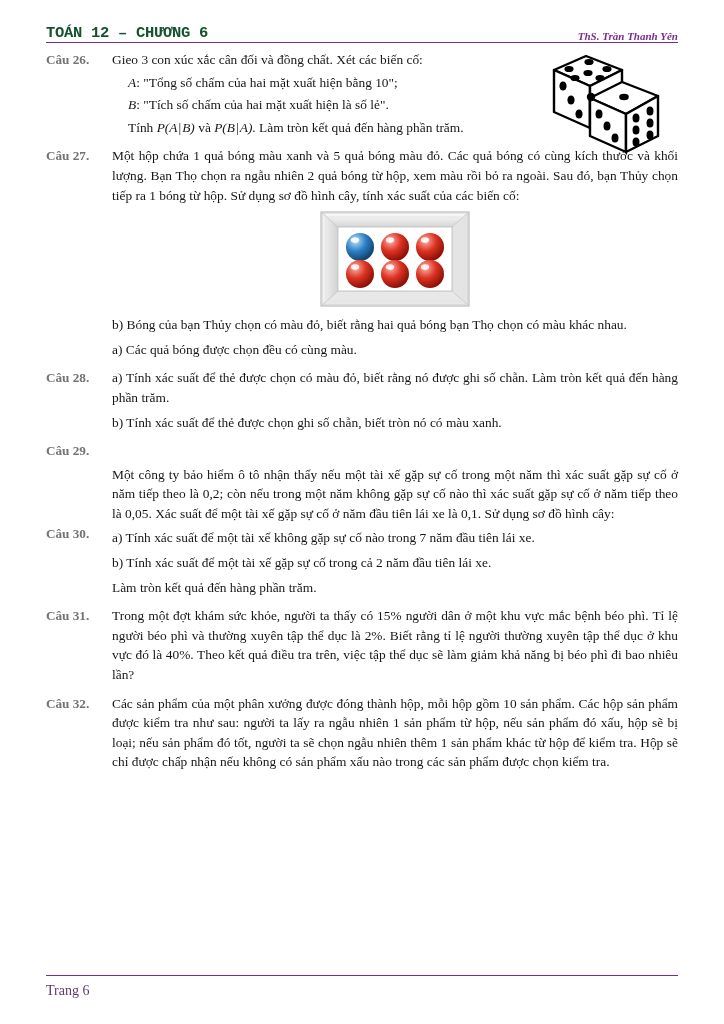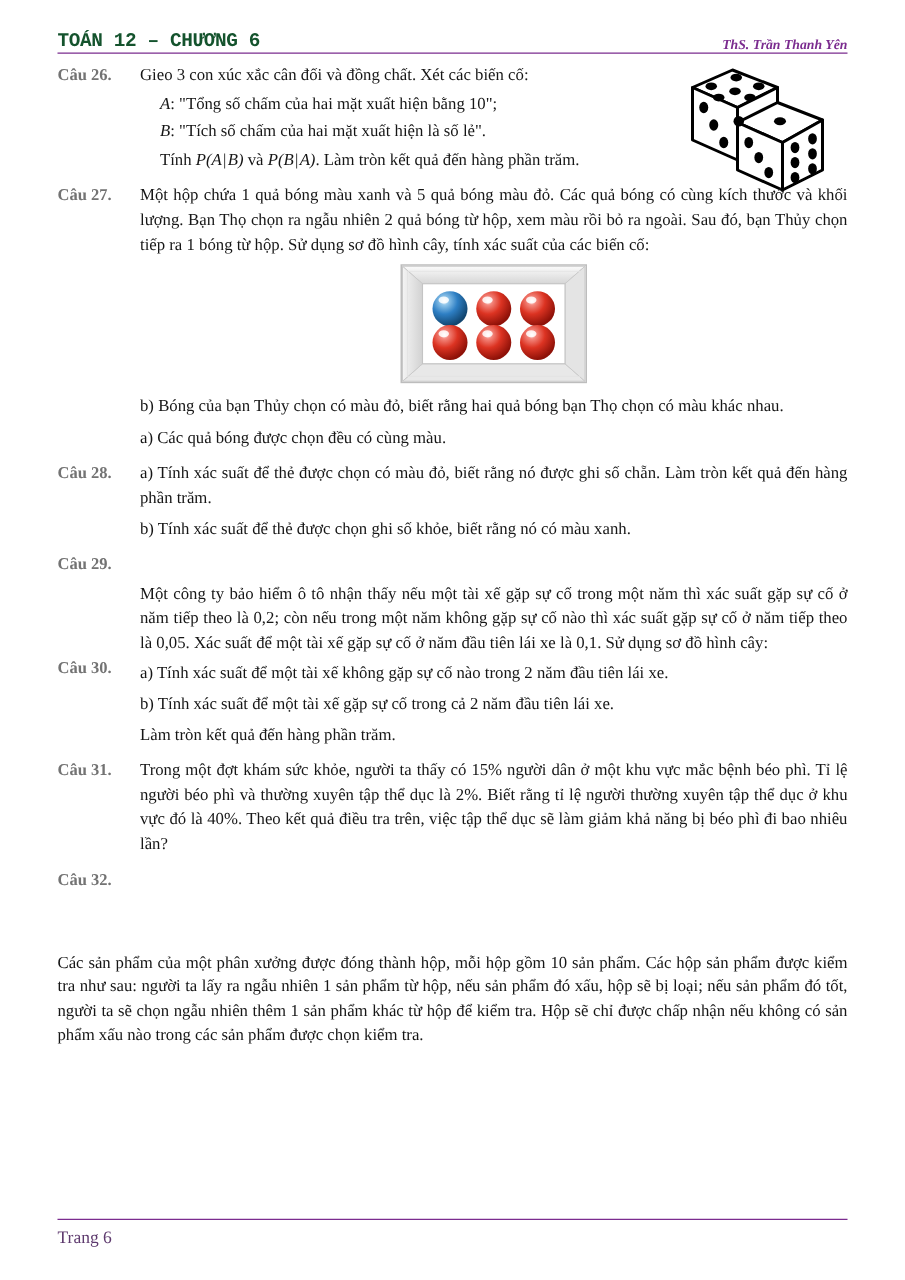--- a/index.html
+++ b/index.html
@@ -285,46 +285,46 @@
 
         <p class="sub">b) Bóng của bạn Thủy chọn có màu đỏ, biết rằng hai quả bóng bạn Thọ chọn có màu khác nhau.</p>
         <p class="sub">a) Các quả bóng được chọn đều có cùng màu.</p>
       </div>
     </div>
 
     <div class="qblock" style="margin-top:4px;">
       <div class="qlabel">Câu 28.</div>
       <div class="qbody">
         <p class="sub">a) Tính xác suất để thẻ được chọn có màu đỏ, biết rằng nó được ghi số chẵn. Làm tròn kết quả đến hàng phần trăm.</p>
-        <p class="sub">b) Tính xác suất để thẻ được chọn ghi số khỏe, biết rằng nó có màu xanh.</p>
+        <p class="sub">b) Tính xác suất để thẻ được chọn ghi số chẵn, biết tròn nó có màu xanh.</p>
       </div>
     </div>
 
     <div class="qblock" style="margin-top:4px;align-items:flex-end;">
       <div class="qlabel">Câu 29.</div>
     </div>
 
     <div class="qblock" style="margin-top:4px;align-items:center;">
       <div class="qlabel">Câu 30.</div>
       <div class="qbody">
         <p>Một công ty bảo hiểm ô tô nhận thấy nếu một tài xế gặp sự cố trong một năm thì xác suất gặp sự cố ở năm tiếp theo là 0,2; còn nếu trong một năm không gặp sự cố nào thì xác suất gặp sự cố ở năm tiếp theo là 0,05. Xác suất để một tài xế gặp sự cố ở năm đầu tiên lái xe là 0,1. Sử dụng sơ đồ hình cây:</p>
-        <p class="sub">a) Tính xác suất để một tài xế không gặp sự cố nào trong 2 năm đầu tiên lái xe.</p>
+        <p class="sub">a) Tính xác suất để một tài xế không gặp sự cố nào trong 7 năm đầu tiên lái xe.</p>
         <p class="sub">b) Tính xác suất để một tài xế gặp sự cố trong cả 2 năm đầu tiên lái xe.</p>
         <p class="sub">Làm tròn kết quả đến hàng phần trăm.</p>
       </div>
     </div>
 
     <div class="qblock" style="margin-top:4px;">
       <div class="qlabel">Câu 31.</div>
       <div class="qbody">
         <p>Trong một đợt khám sức khỏe, người ta thấy có 15% người dân ở một khu vực mắc bệnh béo phì. Tỉ lệ người béo phì và thường xuyên tập thể dục là 2%. Biết rằng tỉ lệ người thường xuyên tập thể dục ở khu vực đó là 40%. Theo kết quả điều tra trên, việc tập thể dục sẽ làm giảm khả năng bị béo phì đi bao nhiêu lần?</p>
       </div>
     </div>
 
-    <div class="qblock" style="margin-top:4px;flex-direction:column;">
+    <div class="qblock" style="margin-top:4px;">
       <div class="qlabel">Câu 32.</div>
       <div class="qbody">
         <p>Các sản phẩm của một phân xưởng được đóng thành hộp, mỗi hộp gồm 10 sản phẩm. Các hộp sản phẩm được kiểm tra như sau: người ta lấy ra ngẫu nhiên 1 sản phẩm từ hộp, nếu sản phẩm đó xấu, hộp sẽ bị loại; nếu sản phẩm đó tốt, người ta sẽ chọn ngẫu nhiên thêm 1 sản phẩm khác từ hộp để kiểm tra. Hộp sẽ chỉ được chấp nhận nếu không có sản phẩm xấu nào trong các sản phẩm được chọn kiểm tra.</p>
       </div>
     </div>
 
   </div>
 
   <div class="foot-rule"></div>
   <div class="page-footer">Trang 6</div>

